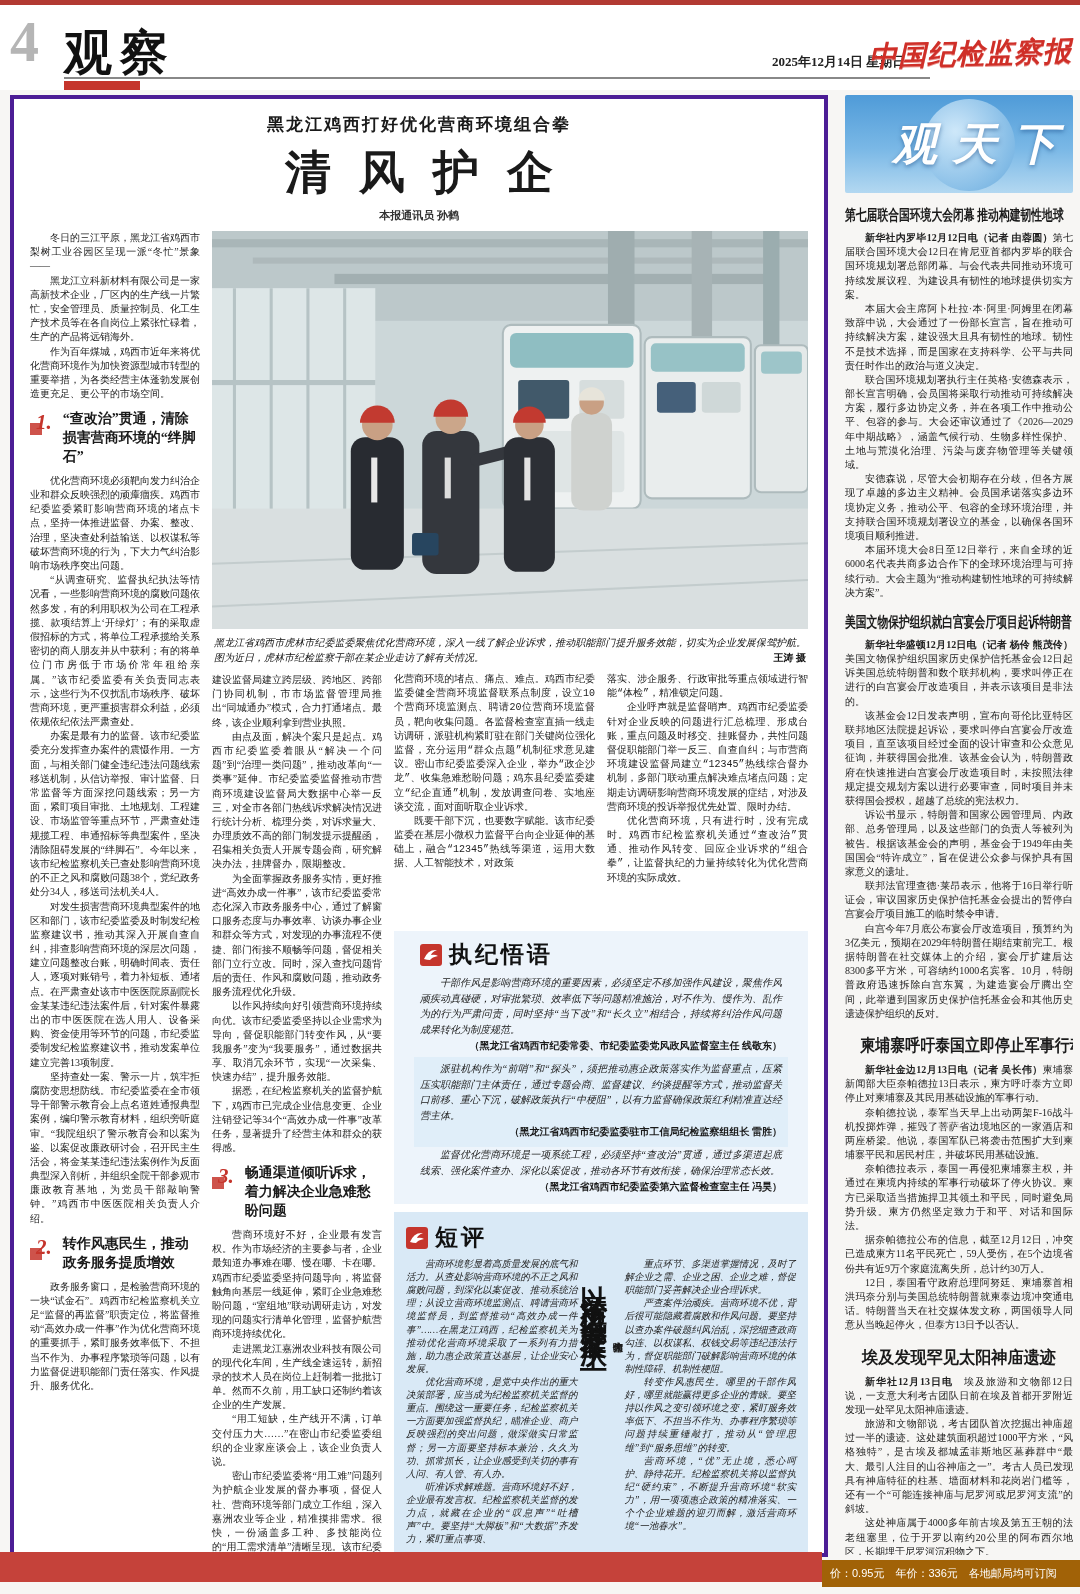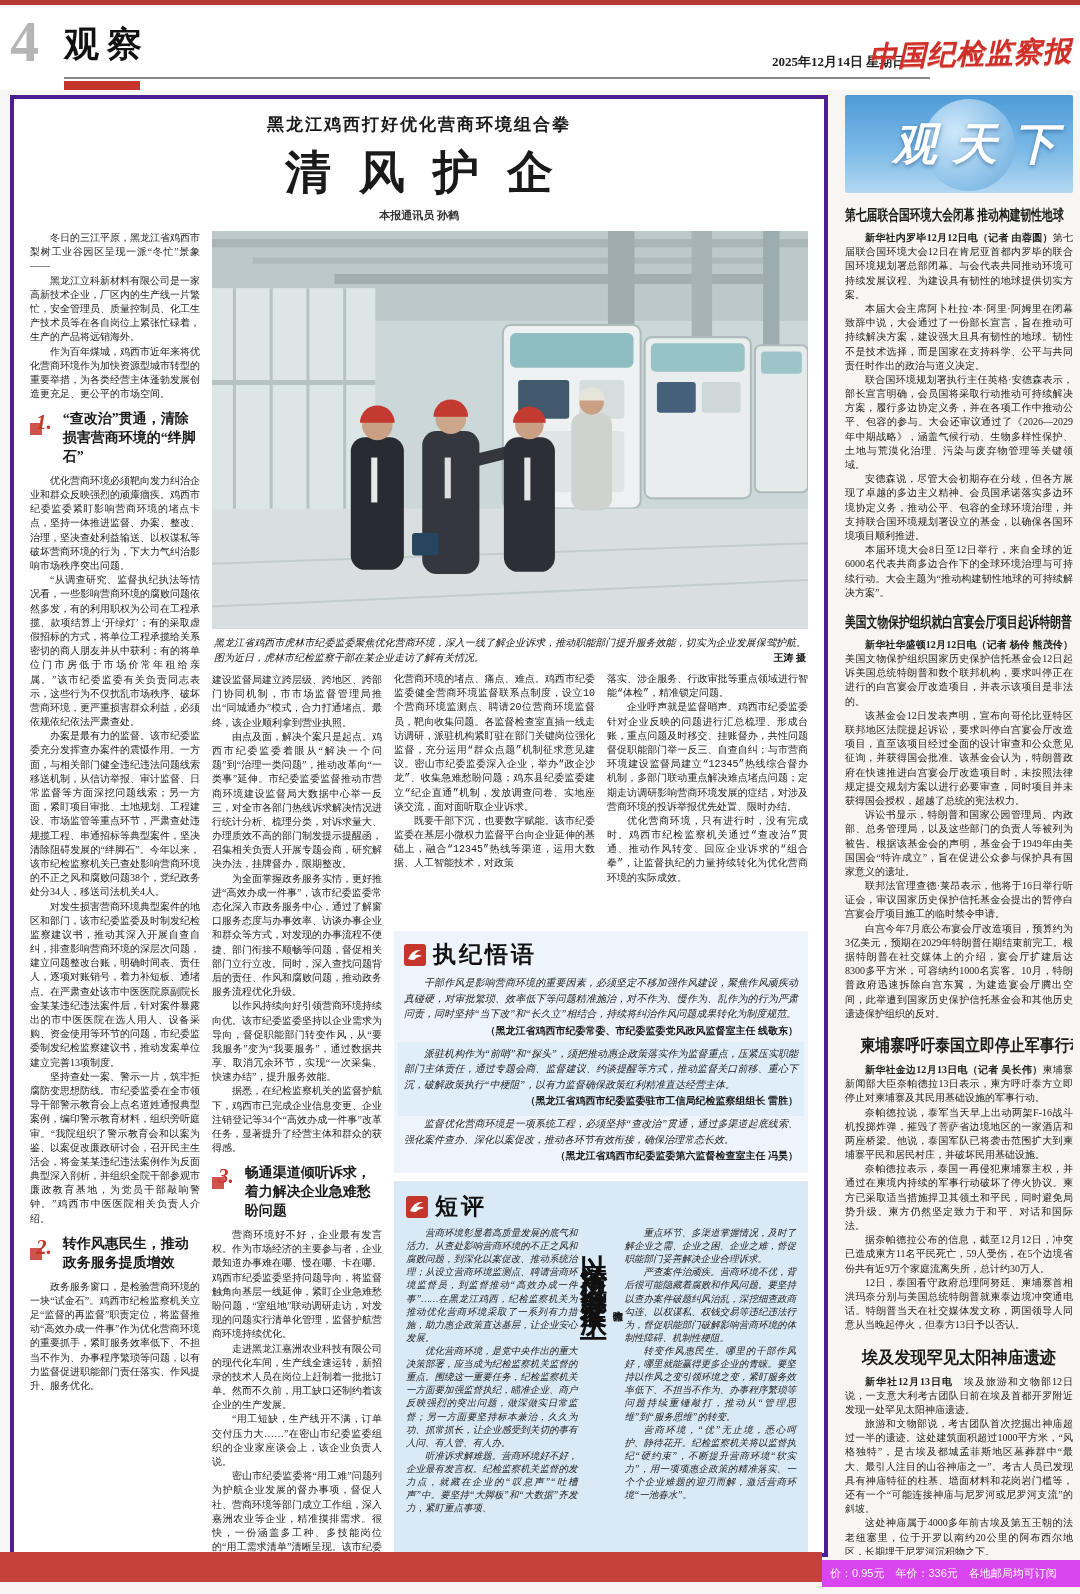--- a/index.html
+++ b/index.html
@@ -3,21 +3,21 @@
 <meta charset="utf-8">
 <style>
   * { margin:0; padding:0; box-sizing:border-box; }
   html,body { width:1080px; height:1594px; background:#f7f6f4; position:relative;
     font-family:"Liberation Serif","DejaVu Serif",serif; color:#1a1a1a; }
   .topline { position:absolute; top:0; left:0; width:1080px; height:5px; background:#b23a32; }
 
   
   .page-header { position:absolute; top:5px; left:0; width:1080px; height:85px; background:#fff; }
   .pn { position:absolute; left:10px; top:8px; font-size:58px; color:#b5b5b5; font-weight:bold; line-height:1; }
-  .section-name { position:absolute; left:64px; top:16px; font-size:35px; font-weight:bold; letter-spacing:8px; color:#111; }
+  .section-name { position:absolute; left:64px; top:16px; font-size:48px; font-weight:bold; letter-spacing:8px; color:#111; }
   .header-rule { position:absolute; left:64px; top:72px; width:866px; height:2px; background:#888; }
   .header-rule-red { position:absolute; left:64px; top:76px; width:76px; height:9px; background:#c5352c; }
   .hdate { position:absolute; left:772px; top:48px; font-size:13px; font-weight:bold; color:#222; }
   .masthead { position:absolute; right:8px; top:30px; font-size:28px; font-weight:bold; font-style:italic;
     color:#cf2f28; letter-spacing:1px; transform:rotate(-1.5deg); text-shadow:0 1px 0 #e8928d; }
 
   
   .main-frame { position:absolute; left:10px; top:95px; width:818px; height:1462px;
     border:4px solid #4c1d95; background:#fff; padding:10px 16px; overflow:hidden; }
   .kicker { text-align:center; font-size:17px; font-weight:bold; margin-top:4px; letter-spacing:2px; }
@@ -41,21 +41,21 @@
   .caption { font-size:10px; line-height:1.5; text-align:justify; margin:6px 2px 8px;
     font-style:italic; color:#111; }
   .caption .credit { font-weight:bold; float:right; font-style:normal; }
 
   .cols-row { display:flex; gap:12px; }
   .col2 { width:170px; flex:none; }
   .col34 { flex:1; min-width:0; }
   .col34-top { display:flex; gap:12px; height:252px; overflow:hidden;font-family:Liberation Mono, monospace; }
   .col3,.col4 { flex:1; min-width:0; }
 
-  .ebox { background:#edf4fb; padding:8px 10px 6px; margin-top:6px; }
+  .ebox { background:#edf4fb; padding:8px 26px 6px; margin-top:6px; }
   .box-head { display:flex; align-items:center; gap:7px; margin-bottom:5px; }
   .box-icon { width:22px; height:22px; background:#c5352c; border-radius:3px; flex:none;
     display:flex; align-items:center; justify-content:center; }
   .box-title { font-size:23px; font-weight:bold; letter-spacing:3px; color:#111; }
   .qt { font-size:10px; line-height:1.55; text-align:justify; text-indent:2em; font-style:italic; color:#222; }
   .qa { font-size:10px; font-weight:bold; text-align:right; margin:2px 0 4px; }
   .q-alt { background:#e0eef9; padding:4px 6px; margin:0 -6px; }
 
   .comment { background:#d9e9f6; padding:10px 12px; margin-top:8px; height:372px; overflow:hidden; }
   .comment-body { display:flex; gap:0; margin-top:5px; }
@@ -76,21 +76,21 @@
     letter-spacing:16px; text-indent:16px; text-shadow:0 2px 4px rgba(20,70,130,.5); }
   .sb-headline { margin:13px 0 6px; overflow:visible; }
   .squeeze { display:inline-block; white-space:nowrap; font-weight:bold; transform-origin:left center; }
   .sb-hc { text-align:center; }
   .sb-hc .squeeze { transform-origin:center center; }
   .sb-p { font-size:10px; line-height:1.42; text-align:justify; text-indent:2em; color:#222; }
   .sb-lead { font-weight:bold; }
 
   
   .footer-red { position:absolute; left:0; top:1552px; width:822px; height:30px; background:#c5423a; }
-  .footer-gray { position:absolute; left:822px; top:1560px; width:258px; height:27px; background:#d946ef;
+  .footer-gray { position:absolute; left:822px; top:1560px; width:258px; height:27px; background:#a16207;
     color:#fff; font-size:11px; display:flex; align-items:center; padding-left:8px;
     font-family:"Liberation Sans","DejaVu Sans",sans-serif; }
 </style>
 </head>
 <body>
 
 <div class="topline"></div>
 
 <div class="page-header">
   <div class="pn">4</div>

